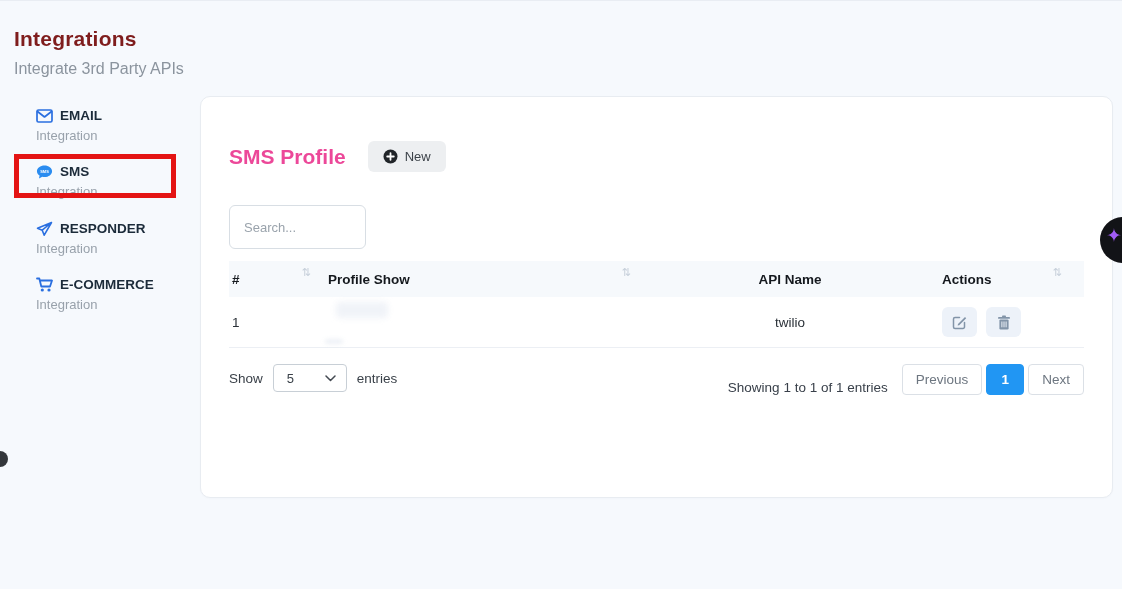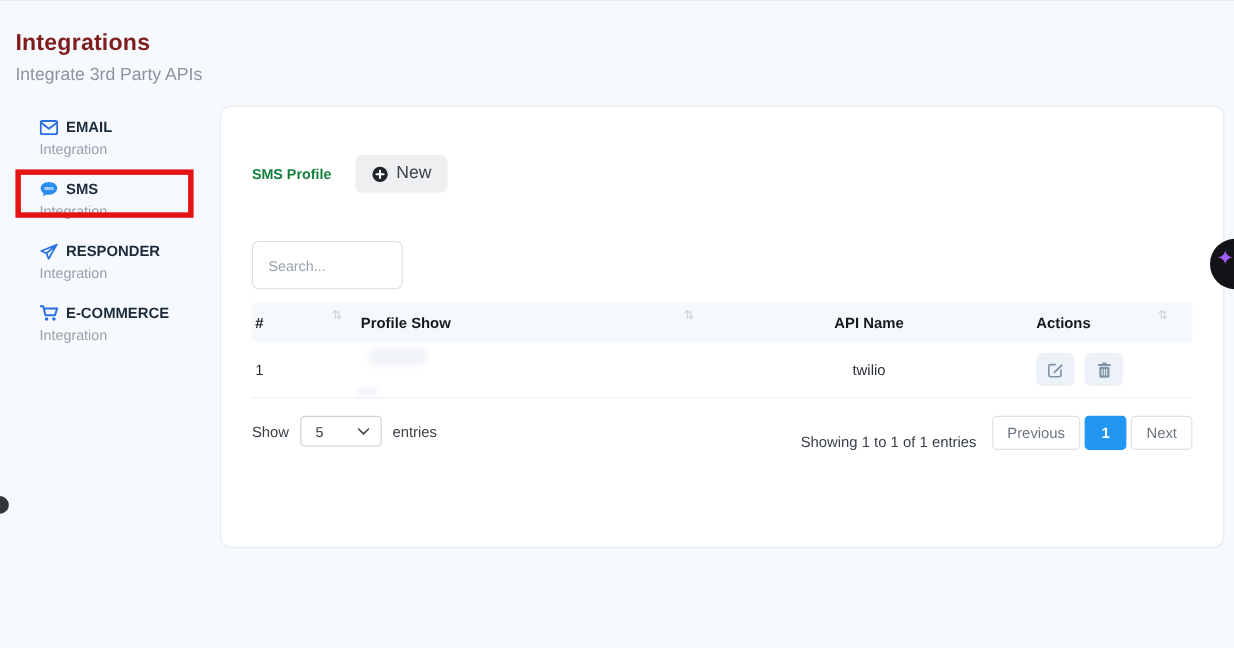--- a/index.html
+++ b/index.html
@@ -27,29 +27,29 @@
   }
 
   
   .panel {
     position:absolute; left:200px; top:95px; width:913px; height:402px;
     background:#ffffff; border:1px solid #e8ecf1; border-radius:10px;
     padding:44px 28px 24px 28px;
     box-shadow:0 1px 2px rgba(20,40,80,.02);
   }
   .panel-head { display:flex; align-items:center; gap:22px; }
-  .panel-title { font-size:13px; font-weight:bold; color:#15803d; }
+  .panel-title { font-size:21px; font-weight:bold; color:#ec4899; }
   .btn-new {
     display:inline-flex; align-items:center; gap:7px;
     background:#edeff1; border:none; border-radius:6px;
-    padding:8px 15px; font-size:16px; color:#3d434a; cursor:pointer;
+    padding:8px 15px; font-size:13px; color:#3d434a; cursor:pointer;
     font-family:"Liberation Sans", sans-serif;
   }
   .search-input {
-    margin-top:44px; display:block; width:137px; height:44px;
+    margin-top:33px; display:block; width:137px; height:44px;
     border:1px solid #d8dee4; border-radius:6px; padding:0 14px;
     font-size:13px; color:#39404a; background:#fff; outline:none;
     font-family:"Liberation Sans", sans-serif;
   }
   .search-input::placeholder { color:#9aa3ac; }
 
   
   .tbl { margin-top:12px; width:100%; }
   .tr { display:grid; grid-template-columns:96px 316px 298px 147px; align-items:center; }
   .tr-head { background:#f6f9fc; height:36px; font-size:13.5px; font-weight:bold; color:#15191e; }

